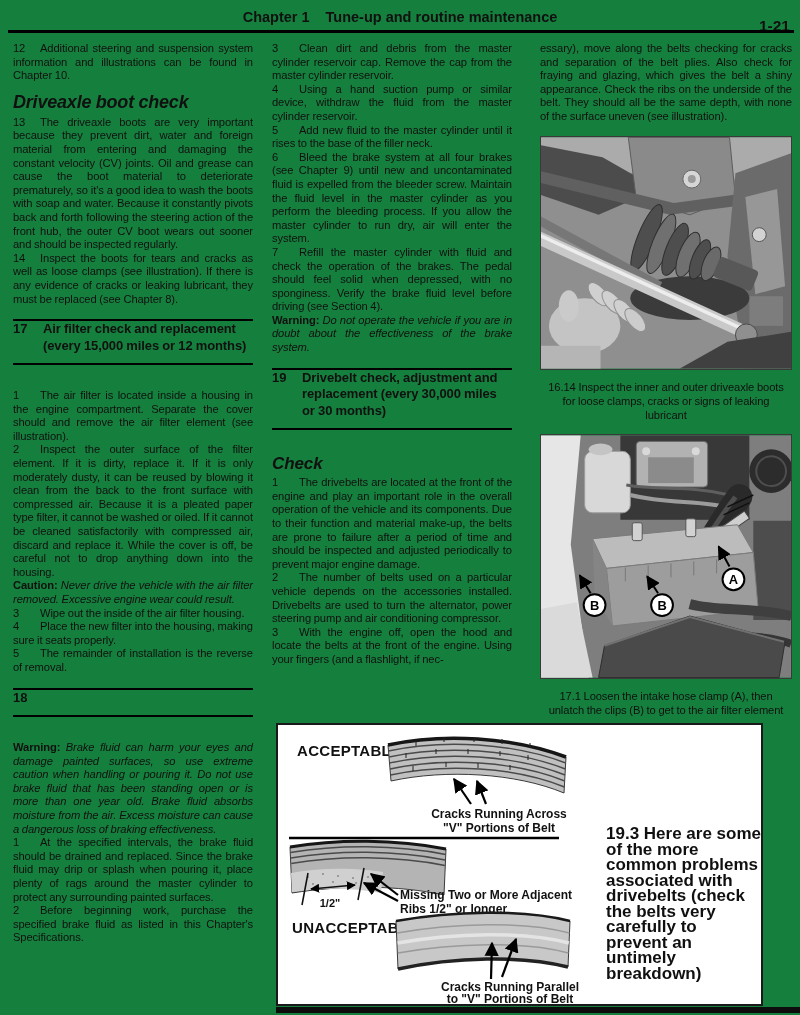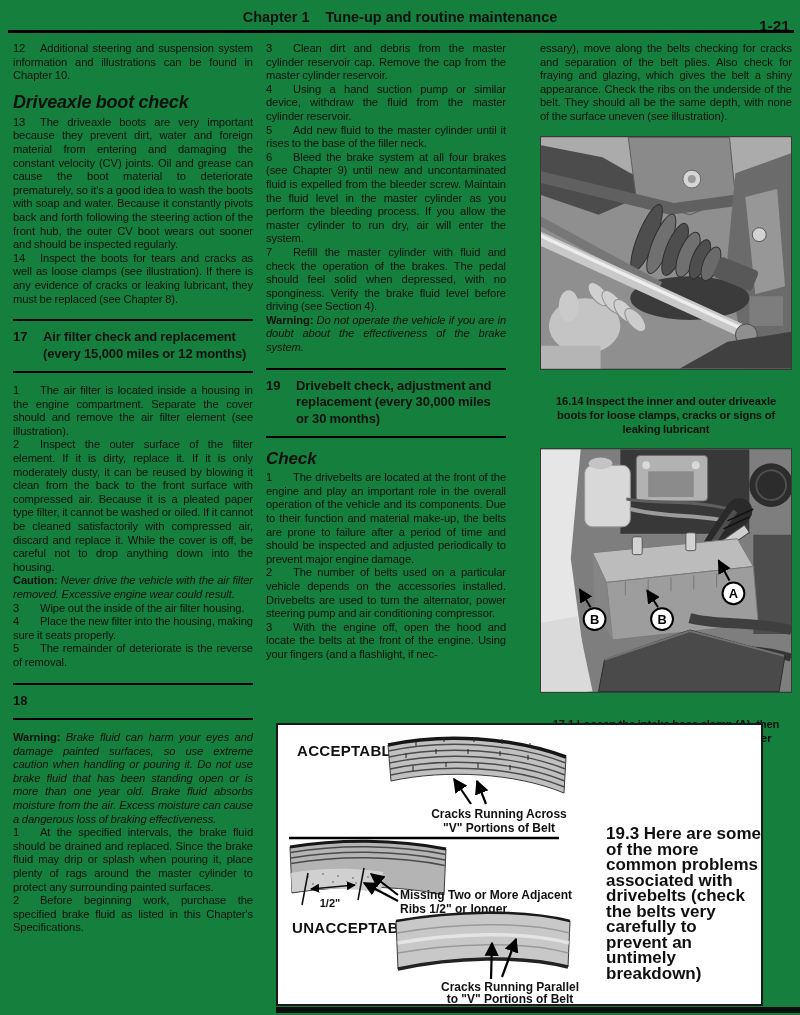--- a/index.html
+++ b/index.html
@@ -8,35 +8,35 @@
   
   .hdr-title{position:absolute;top:9px;left:0;width:100%;text-align:center;
              font-weight:bold;font-size:14.5px;}
   .hdr-gap{display:inline-block;width:16px;}
   .hdr-num{position:absolute;top:8px;right:10px;font-weight:bold;font-size:15.5px;margin-top:9px;}
   .hdr-rule{position:absolute;top:30px;left:8px;width:786px;height:3px;background:#000;}
   
   .col{position:absolute;top:42px;font-size:11.2px;line-height:13.6px;text-align:justify;
        letter-spacing:-0.1px;word-spacing:-0.3px;}
   #col-left{left:13px;width:240px;}
-  #col-mid{left:266px;width:240px;}
+  #col-mid{left:272px;width:240px;}
   #col-right{left:540px;width:252px;}
   .p{margin:0;}
   .p .n{display:inline-block;width:27px;}
   .it{font-style:italic;}
   .subhead{font-style:italic;font-weight:bold;font-size:18px;line-height:20px;margin:9px 0 4px;
            text-align:left;letter-spacing:-0.2px;}
   .subhead2{font-style:italic;font-weight:bold;font-size:17px;line-height:19px;margin:8px 0 3px;text-align:left;}
-  .sect{border-top:2.5px solid #000;border-bottom:2.5px solid #000;margin:13px 0 11px;padding:8px 0 9px;}
+  .sect{border-top:2.5px solid #000;border-bottom:2.5px solid #000;margin:13px 0 24px;padding:0 0 9px;}
   .sect-in{display:flex;font-weight:bold;font-size:13px;line-height:16.5px;text-align:left;
            letter-spacing:-0.1px;}
   .sect-num{flex:none;width:30px;}
   .photo{border:1px solid #3a3a3a;margin:12px 0 0;line-height:0;}
   .photo svg{display:block;}
-  .caption{font-weight:bold;font-size:11.2px;line-height:14px;text-align:center;margin:24px 2px 9px;
+  .caption{font-weight:normal;font-size:11.2px;line-height:14px;text-align:center;margin:10px 2px 9px;
            letter-spacing:-0.1px;}
   
   #belt-box{position:absolute;left:276px;top:723px;width:487px;height:283px;
             border:2px solid #1a1a1a;box-sizing:border-box;background:#fff;}
   #belt-box svg{position:absolute;left:0;top:0;}
   .bd-big{font-family:"Liberation Sans",sans-serif;font-weight:bold;font-size:15px;fill:#111;letter-spacing:.3px;}
   .bd-label{font-family:"Liberation Sans",sans-serif;font-weight:bold;font-size:12px;fill:#111;}
   .bd-small{font-family:"Liberation Sans",sans-serif;font-weight:bold;font-size:11px;fill:#111;}
   .cap193{position:absolute;left:328px;top:101px;width:156px;font-weight:bold;font-size:17px;
           line-height:15.5px;}
@@ -63,21 +63,21 @@
       <div class="sect-in">
           <span class="sect-num">17</span>
           <span>Air filter check and replacement (every 15,000 miles or 12 months)</span>
         </div>
     </div>
     <p class="p"><span class="n">1</span><span>The air filter is located inside a housing in the engine compartment. Separate the cover should and remove the air filter element (see illustration).</span></p>
     <p class="p"><span class="n">2</span><span>Inspect the outer surface of the filter element. If it is dirty, replace it. If it is only moderately dusty, it can be reused by blowing it clean from the back to the front surface with compressed air. Because it is a pleated paper type filter, it cannot be washed or oiled. If it cannot be cleaned satisfactorily with compressed air, discard and replace it. While the cover is off, be careful not to drop anything down into the housing.</span></p>
     <p class="p"><b>Caution: </b><span class="it">Never drive the vehicle with the air filter removed. Excessive engine wear could result.</span></p>
     <p class="p"><span class="n">3</span><span>Wipe out the inside of the air filter housing.</span></p>
     <p class="p"><span class="n">4</span><span>Place the new filter into the housing, making sure it seats properly.</span></p>
-    <p class="p"><span class="n">5</span><span>The remainder of deteriorate is the reverse of removal.</span></p>
+    <p class="p"><span class="n">5</span><span>The remainder of installation is the reverse of removal.</span></p>
     <div class="sect">
       <div class="sect-in">
           <span class="sect-num">18</span>
         </div>
     </div>
     <p class="p"><b>Warning: </b><span class="it">Brake fluid can harm your eyes and damage painted surfaces, so use extreme caution when handling or pouring it. Do not use brake fluid that has been standing open or is more than one year old. Brake fluid absorbs moisture from the air. Excess moisture can cause a dangerous loss of braking effectiveness.</span></p>
     <p class="p"><span class="n">1</span><span>At the specified intervals, the brake fluid should be drained and replaced. Since the brake fluid may drip or splash when pouring it, place plenty of rags around the master cylinder to protect any surrounding painted surfaces.</span></p>
     <p class="p"><span class="n">2</span><span>Before beginning work, purchase the specified brake fluid as listed in this Chapter's Specifications.</span></p>
   </div>
 

